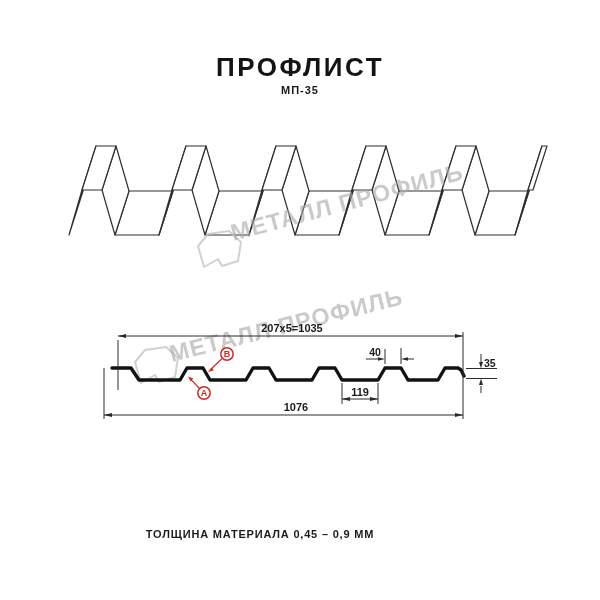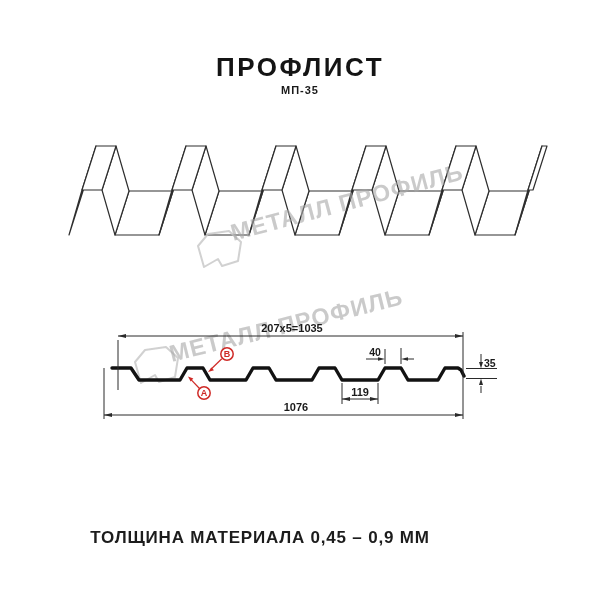--- a/index.html
+++ b/index.html
@@ -4,21 +4,21 @@
 <style>
   html,body{margin:0;padding:0;}
   body{width:600px;height:600px;background:#ffffff;position:relative;overflow:hidden;
        font-family:"Liberation Sans", sans-serif;}
   .stage{position:absolute;inset:0;width:600px;height:600px;}
   .title{position:absolute;top:52px;left:0;width:600px;text-align:center;
          font-size:26px;font-weight:800;letter-spacing:2.5px;color:#141414;}
   .subtitle{position:absolute;top:84px;left:0;width:600px;text-align:center;
             font-size:11px;font-weight:700;letter-spacing:1px;color:#1a1a1a;}
   .footer{position:absolute;top:528px;left:0;width:520px;text-align:center;
-          font-size:17px;font-weight:600;letter-spacing:.8px;color:#1c1c1c;}
+          font-size:11px;font-weight:600;letter-spacing:.8px;color:#1c1c1c;}
   svg{position:absolute;left:0;top:0;}
   .face{fill:#ffffff;stroke:#2e2e2e;stroke-width:1.2;stroke-linejoin:round;}
   .profile{fill:none;stroke:#121212;stroke-width:3.4;stroke-linejoin:round;stroke-linecap:round;}
   .thin{fill:none;stroke:#2a2a2a;stroke-width:1;}
   .ah{fill:#2a2a2a;stroke:none;}
   .dimtxt{font-family:"Liberation Sans",sans-serif;font-size:10.5px;font-weight:700;fill:#1a1a1a;}
   .dimtxt.big{font-size:11px;}
   .red{stroke:#cf2a27;fill:none;stroke-width:1.5;}
   .redfill{fill:#cf2a27;stroke:none;}
   .redtxt{font-family:"Liberation Sans",sans-serif;font-size:9px;font-weight:700;fill:#cf2a27;}

